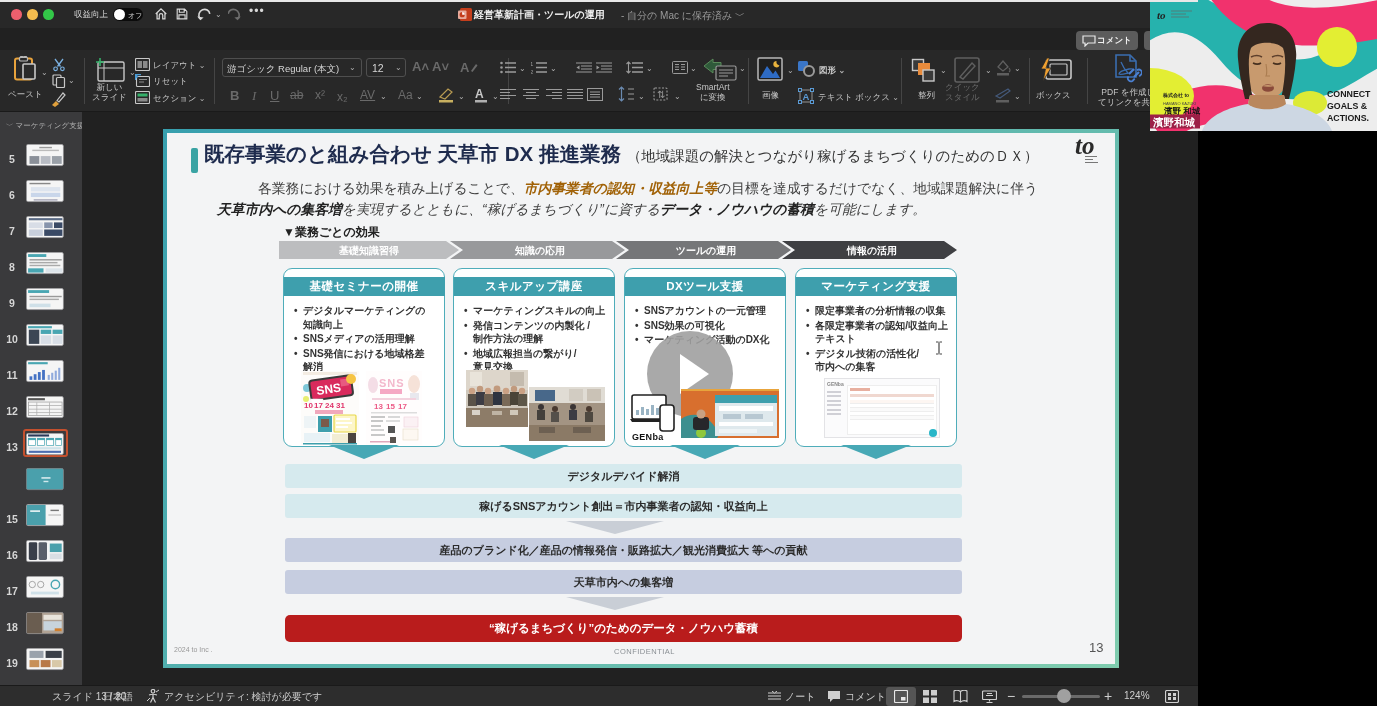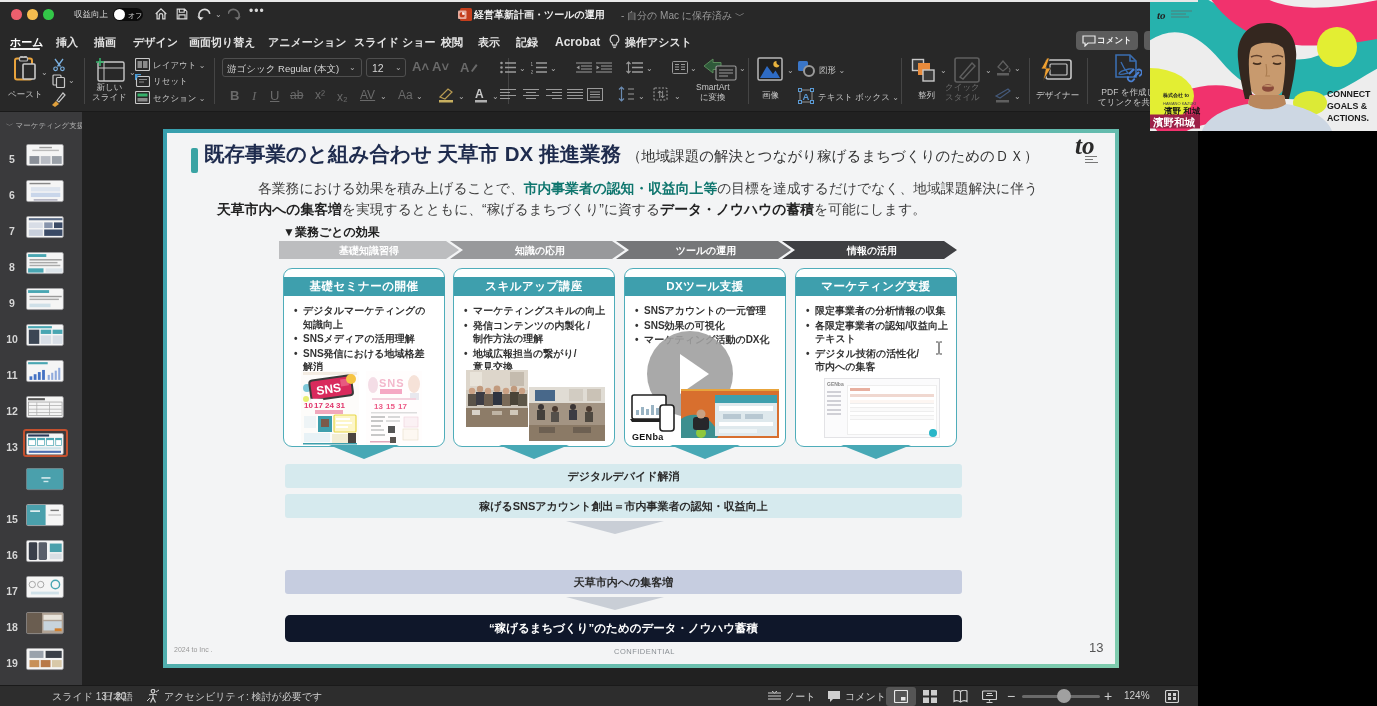--- a/index.html
+++ b/index.html
@@ -69,39 +69,20 @@
     <div class="abs" style="left:249px;top:4px;font-size:12px;color:#d8d8d8;letter-spacing:1px;">•••</div>
     <svg class="abs" style="left:458px;top:7px;" width="15" height="15" viewBox="0 0 15 15">
         <rect x="2" y="1" width="12" height="13" rx="1.5" fill="#c43e1c"></rect>
         <rect x="0" y="3.5" width="8.5" height="8.5" rx="1" fill="#e8ab9c"></rect>
         <circle cx="4.2" cy="7.7" r="2.6" fill="#c43e1c"></circle>
         <path d="M4.2 5.1 a2.6 2.6 0 0 1 2.6 2.6 H4.2 Z" fill="#fff"></path>
       </svg>
     <div class="abs" style="left:474px;top:8px;font-size:10px;font-weight:700;color:#efefef;">経営革新計画・ツールの運用</div>
     <div class="abs" style="left:621px;top:8.5px;font-size:10px;color:#9a9a9a;">- 自分の Mac に保存済み ﹀</div>
   </div>
-  <div id="tabrow">
-    <div class="tab" style="left:10px;color:#fff;">ホーム</div>
-    <div class="abs" style="left:10px;top:19.5px;width:30px;height:2.5px;background:#f0f0f0;border-radius:2px;"></div>
-    <div class="tab" style="left:56px;">挿入</div>
-    <div class="tab" style="left:94px;">描画</div>
-    <div class="tab" style="left:133px;">デザイン</div>
-    <div class="tab" style="left:189px;">画面切り替え</div>
-    <div class="tab" style="left:268px;">アニメーション</div>
-    <div class="tab" style="left:354px;">スライド ショー</div>
-    <div class="tab" style="left:441px;">校閲</div>
-    <div class="tab" style="left:478px;">表示</div>
-    <div class="tab" style="left:516px;">記録</div>
-    <div class="tab" style="left:555px;font-size:12px;">Acrobat</div>
-    <svg class="abs" style="left:608px;top:6px;" width="13" height="15" viewBox="0 0 13 15">
-        <path d="M6.5 1 a4.3 4.3 0 0 1 2.4 7.9 l-.4 2.1 h-4 l-.4-2.1 A4.3 4.3 0 0 1 6.5 1 Z" fill="none" stroke="#d8d8d8" stroke-width="1.1"></path>
-        <path d="M4.7 12 h3.6 M5.2 13.6 h2.6" stroke="#d8d8d8" stroke-width="1"></path>
-      </svg>
-    <div class="tab" style="left:625px;">操作アシスト</div>
-  </div>
   <div id="ribbon">
 
     <svg class="abs" style="left:14px;top:6px;" width="30" height="26" viewBox="0 0 30 26">
         <rect x="1" y="2.5" width="17" height="21" rx="2" fill="none" stroke="#e8a33d" stroke-width="2"></rect>
         <path d="M6 2.5 a3.5 2.5 0 0 1 7 0" fill="none" stroke="#b8b8b8" stroke-width="1.4"></path>
         <rect x="5.5" y="1.5" width="8" height="3.5" rx="1" fill="#2a2a2a" stroke="#b8b8b8" stroke-width="1.2"></rect>
         <rect x="9" y="8" width="12" height="15" rx="1" fill="#2a2a2a" stroke="#c8c8c8" stroke-width="1.6"></rect>
       </svg>
     <div class="arrow-v abs" style="left:41px;top:18px;">⌄</div>
     <div class="rlabel" style="left:8px;top:40px;">ペースト</div>
@@ -256,21 +237,21 @@
         <rect x="1" y="1" width="24" height="22" rx="1.5" fill="#1f1f1f" stroke="#b8b8b8" stroke-width="1.5"></rect>
         <path d="M3 21 L10 9 L16 17 L18.5 13.5 L23 21 Z" fill="#2e6bc4"></path>
         <path d="M19.5 4 a3.2 3.2 0 1 0 3 4.4 a3.9 3.9 0 0 1 -3 -4.4 Z" fill="#e8b23c"></path>
       </svg>
     <div class="arrow-v abs" style="left:787px;top:16px;">⌄</div>
     <div class="rlabel" style="left:762px;top:41px;">画像</div>
     <svg class="abs" style="left:797px;top:10px;" width="19" height="17" viewBox="0 0 19 17">
         <rect x="1" y="1" width="10" height="10" rx="1.5" fill="#3a76c8"></rect>
         <circle cx="12" cy="11" r="5" fill="#282828" stroke="#9a9a9a" stroke-width="2"></circle>
       </svg>
-    <div class="rlabel" style="left:819px;top:16px;">図形 <span class="arrow-v">⌄</span></div>
+    <div class="rlabel" style="left:819px;top:16px;font-weight:bold;">図形 <span class="arrow-v">⌄</span></div>
     <svg class="abs" style="left:798px;top:38px;" width="16" height="16" viewBox="0 0 16 16">
         <rect x="2" y="2" width="12" height="12" fill="none" stroke="#8a8a8a" stroke-width="1.1"></rect>
         <rect x="0.5" y="0.5" width="3" height="3" fill="#282828" stroke="#5b9bd5" stroke-width="1"></rect>
         <rect x="12.5" y="0.5" width="3" height="3" fill="#282828" stroke="#5b9bd5" stroke-width="1"></rect>
         <rect x="0.5" y="12.5" width="3" height="3" fill="#282828" stroke="#5b9bd5" stroke-width="1"></rect>
         <rect x="12.5" y="12.5" width="3" height="3" fill="#282828" stroke="#5b9bd5" stroke-width="1"></rect>
         <text x="4.5" y="12" font-size="9.5" font-weight="bold" fill="#5b9bd5">A</text>
       </svg>
     <div class="rlabel" style="left:818px;top:43px;">テキスト ボックス <span class="arrow-v">⌄</span></div>
     <div class="rsep" style="left:901px;"></div>
@@ -299,21 +280,21 @@
         <rect x="2" y="12" width="13" height="2.5" fill="#5f5f5f"></rect>
       </svg>
     <div class="arrow-v abs dim" style="left:1014px;top:42px;">⌄</div>
     <div class="rsep" style="left:1029px;"></div>
 
     <svg class="abs" style="left:1038px;top:7px;" width="34" height="27" viewBox="0 0 34 27">
         <rect x="8" y="3" width="25" height="19" rx="2" fill="none" stroke="#c8c8c8" stroke-width="1.6"></rect>
         <rect x="12" y="7" width="17" height="11" rx="1" fill="none" stroke="#c8c8c8" stroke-width="1.2"></rect>
         <path d="M9 1 L3 12 h4.5 L5 24 L13 11 h-5 L11.5 1 Z" fill="#f0a030" stroke="#282828" stroke-width="0.8"></path>
       </svg>
-    <div class="rlabel" style="left:1036px;top:41px;">デザイナー</div>
+    <div class="rlabel" style="left:1036px;top:41px;">ボックス</div>
     <div class="rsep" style="left:1087px;"></div>
 
     <svg class="abs" style="left:1112px;top:4px;" width="30" height="30" viewBox="0 0 30 30">
         <path d="M4 1 h14 l6 6 v16 h-20 Z" fill="none" stroke="#3a6db0" stroke-width="1.6"></path>
         <path d="M18 1 v6 h6" fill="none" stroke="#3a6db0" stroke-width="1.6"></path>
         <path d="M9 8 c2 5 4 8 7 11 c-4 1 -7 2 -9 1 c0 -2 5 -4 10 -5 c3 -0.5 5 0 5 1.5" fill="none" stroke="#3a6db0" stroke-width="1.3"></path>
         <path d="M17 20 l5 -5 m0 8 l5 -5" stroke="#4a7fd0" stroke-width="2.2"></path>
         <path d="M16.5 22.5 a3 3 0 0 0 4.2 4.2 l2 -2 m2.3 -8.5 a3 3 0 0 1 4.2 4.2 l-2 2" fill="none" stroke="#4a7fd0" stroke-width="1.8"></path>
       </svg>
     <div class="rlabel" style="left:1098px;top:38px;">PDF を作成し<br>てリンクを共有</div>
@@ -459,22 +440,22 @@
     <div id="slide">
         <div id="slidein">
 
       <div class="abs" style="left:24px;top:15px;width:7px;height:25px;background:#3aa3a3;border-radius:2px;"></div>
       <div class="abs" style="left:37px;top:7px;font-size:20.5px;font-weight:800;color:#1e2b4d;white-space:nowrap;">既存事業のと組み合わせ 天草市 DX 推進業務 <span style="font-size:14.5px;font-weight:400;color:#333;">（地域課題の解決とつながり稼げるまちづくりのためのＤＸ）</span></div>
       <div class="abs" style="left:908px;top:-1px;font-family:'Liberation Serif',serif;font-style:italic;font-size:25px;font-weight:700;color:#2a2a2a;">to</div>
       <div class="abs" style="left:918px;top:23px;width:12px;height:1.2px;background:#777;"></div>
       <div class="abs" style="left:918px;top:26px;width:8px;height:1.2px;background:#777;"></div>
       <div class="abs" style="left:918px;top:29px;width:13px;height:1.2px;background:#777;"></div>
 
-      <div class="abs" style="left:91px;top:47px;font-size:13.8px;color:#404040;white-space:nowrap;">各業務における効果を積み上げることで、<b style="color:#0f766e;">市内事業者の認知・収益向上等</b>の目標を達成するだけでなく、地域課題解決に伴う</div>
-      <div class="abs" style="left:50px;top:68px;font-size:13.8px;color:#404040;white-space:nowrap;"><b style="color:#222;">天草市内への集客増</b>を実現するとともに、“稼げるまちづくり”に資する<b style="color:#222;">データ・ノウハウの蓄積</b>を可能にします。</div>
+      <div class="abs" style="left:91px;top:47px;font-size:13.8px;color:#404040;white-space:nowrap;">各業務における効果を積み上げることで、<b style="color:#a16207;font-style:italic;">市内事業者の認知・収益向上等</b>の目標を達成するだけでなく、地域課題解決に伴う</div>
+      <div class="abs" style="left:50px;top:68px;font-size:13.8px;color:#404040;white-space:nowrap;font-style:italic;"><b style="color:#222;">天草市内への集客増</b>を実現するとともに、“稼げるまちづくり”に資する<b style="color:#222;">データ・ノウハウの蓄積</b>を可能にします。</div>
 
       <div class="abs" style="left:116px;top:91px;font-size:12px;font-weight:700;color:#222;">▼業務ごとの効果</div>
 
       <svg class="abs" style="left:112px;top:108px;" width="684" height="18" viewBox="0 0 684 18">
         <path d="M0 0 H167 L180 9 L167 18 H0 Z" fill="#bcbdbf"></path>
         <path d="M171 0 H333 L346 9 L333 18 H171 L184 9 Z" fill="#98999b"></path>
         <path d="M337 0 H499 L512 9 L499 18 H337 L350 9 Z" fill="#757678"></path>
         <path d="M503 0 H665 L678 9 L665 18 H503 L516 9 Z" fill="#3f4043"></path>
         <text x="90" y="13" font-size="10" font-weight="bold" fill="#fff" text-anchor="middle">基礎知識習得</text>
         <text x="261" y="13" font-size="10" font-weight="bold" fill="#fff" text-anchor="middle">知識の応用</text>
@@ -680,25 +661,26 @@
           </div>
         </div>
         <div class="abs" style="left:104px;top:50px;width:8px;height:8px;background:#29b6c8;border-radius:50%;"></div>
       </div>
 
       <div class="bbar" style="top:361px;background:#d6eaee;">稼げるSNSアカウント創出＝市内事業者の認知・収益向上</div>
       <div class="bbar" style="top:331px;background:#d6eaee;">デジタルデバイド解消</div>
       <svg class="abs" style="left:399px;top:388px;" width="98" height="13" viewBox="0 0 98 13">
             <path d="M0 0 h98 l-49 13 Z" fill="#c9ced6"></path>
           </svg>
+      <div class="bbar" style="top:405px;background:#c6cde0;">産品のブランド化／産品の情報発信・販路拡大／観光消費拡大 等への貢献</div>
       <div class="bbar" style="top:437px;background:#c6cde0;">天草市内への集客増</div>
       <svg class="abs" style="left:399px;top:464px;" width="98" height="13" viewBox="0 0 98 13">
             <path d="M0 0 h98 l-49 13 Z" fill="#c9ced6"></path>
           </svg>
-      <div class="bbar" style="top:482px;height:27px;line-height:27px;background:#0f172a;color:#fff;font-size:11.5px;border-radius:5px;">“稼げるまちづくり”のためのデータ・ノウハウ蓄積</div>
+      <div class="bbar" style="top:482px;height:27px;line-height:27px;background:#b91c1c;color:#fff;font-size:11.5px;border-radius:5px;">“稼げるまちづくり”のためのデータ・ノウハウ蓄積</div>
 
       <div class="abs" style="left:7px;top:513px;font-size:7px;color:#999;">2024 to Inc .</div>
       <div class="abs" style="left:447px;top:514px;font-size:7.5px;color:#8a8f94;letter-spacing:0.5px;">CONFIDENTIAL</div>
       <div class="abs" style="left:922px;top:507px;font-size:13px;color:#555;">13</div>
 
       <svg class="abs" style="left:768px;top:208px;" width="8" height="14" viewBox="0 0 8 14">
             <path d="M1 1 h2.5 M4.5 1 h2.5 M4 1.5 v11 M1 13 h2.5 M4.5 13 h2.5" stroke="#444" stroke-width="1.2" fill="none"></path>
           </svg>
     </div>
       </div>

